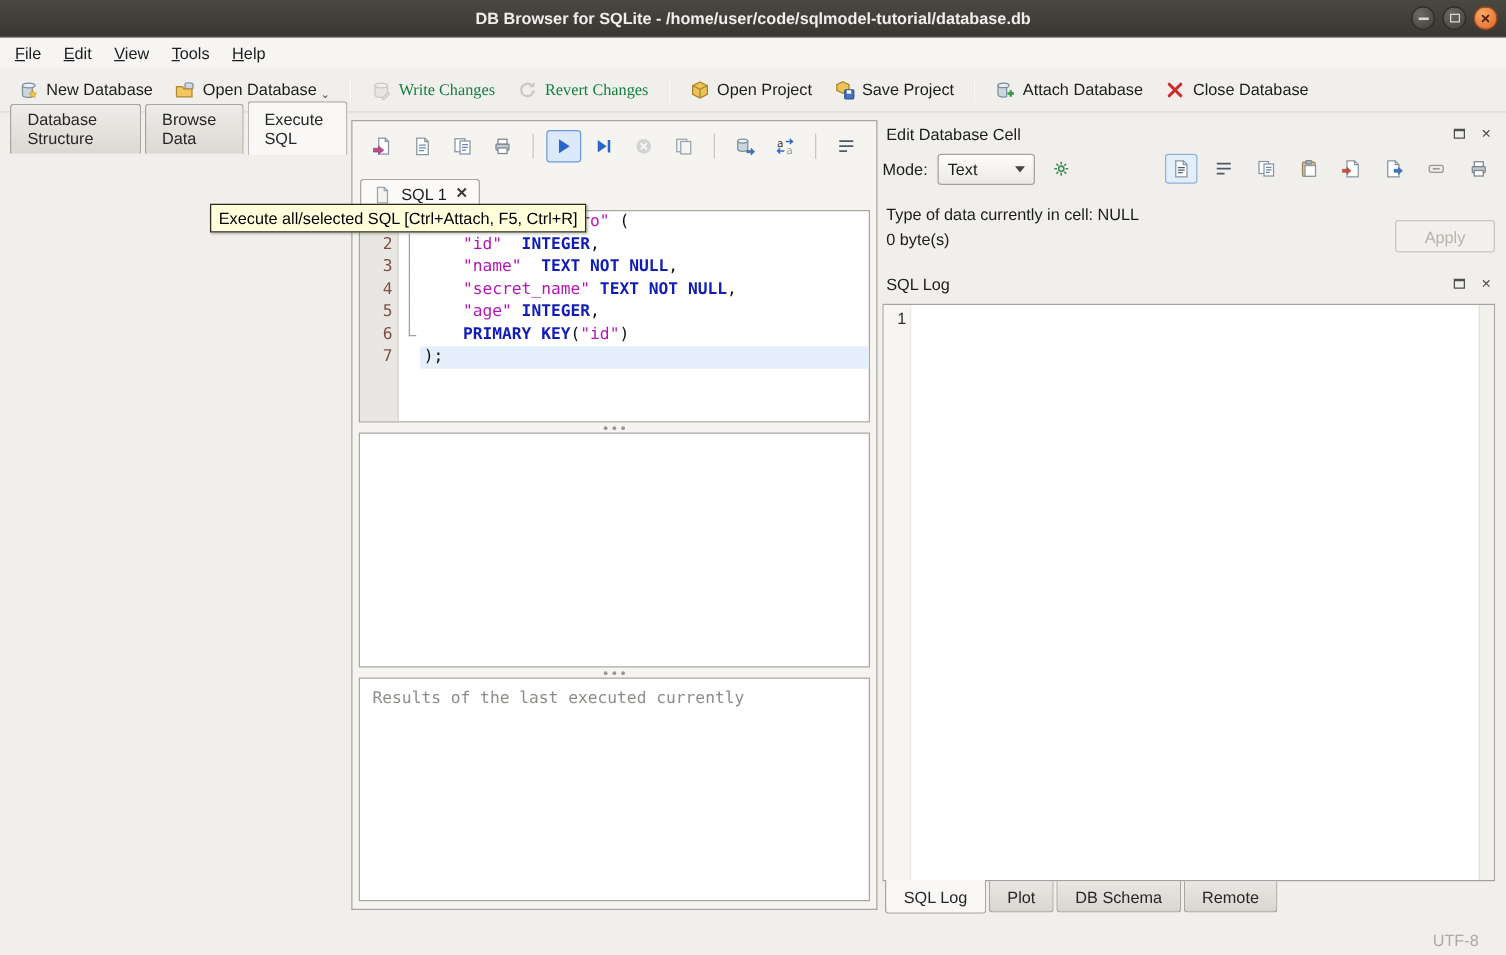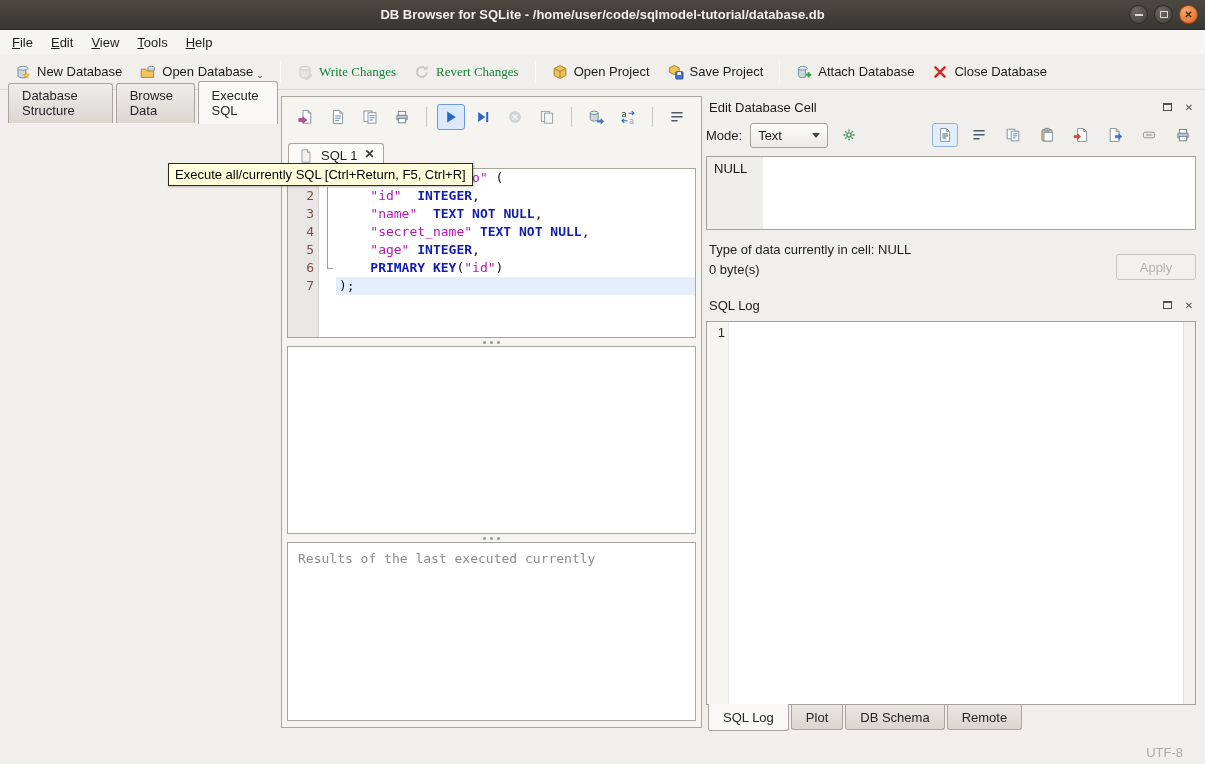--- a/index.html
+++ b/index.html
@@ -548,23 +548,20 @@
                 <svg width="16" height="16" viewBox="0 0 16 16">
                   <rect x="2.8" y="6.2" width="10.4" height="4.8" rx="0.6" fill="#c3c9ce" stroke="#7b858d"></rect>
                   <rect x="4.4" y="2.4" width="7.2" height="3.8" fill="#fff" stroke="#7b858d"></rect>
                   <rect x="4.4" y="9.4" width="7.2" height="4.4" fill="#fff" stroke="#7b858d"></rect>
                 </svg>
               </span>
             </div>
           </div>
       </div>
 
-      <div class="cell-editor">
-        <div class="cell-gutter">NULL</div>
-      </div>
 
       <div class="cell-info-row">
         <div class="cell-info-text">
           <div>Type of data currently in cell: NULL</div>
           <div>0 byte(s)</div>
         </div>
         <div class="apply-btn">Apply</div>
       </div>
 
       <div class="sqllog-gap"></div>
@@ -593,15 +590,15 @@
           <div class="btab">Remote</div>
         </div>
 
     </div>
   </div>
 
   <div class="statusbar">
     <span>UTF-8</span>
   </div>
 
-  <div class="tooltip">Execute all/currently SQL [Ctrl+Return, F5, Ctrl+R]</div>
+  <div class="tooltip">Execute all/selected SQL [Ctrl+Attach, F5, Ctrl+R]</div>
 
 </div>
 
 </body></html>

